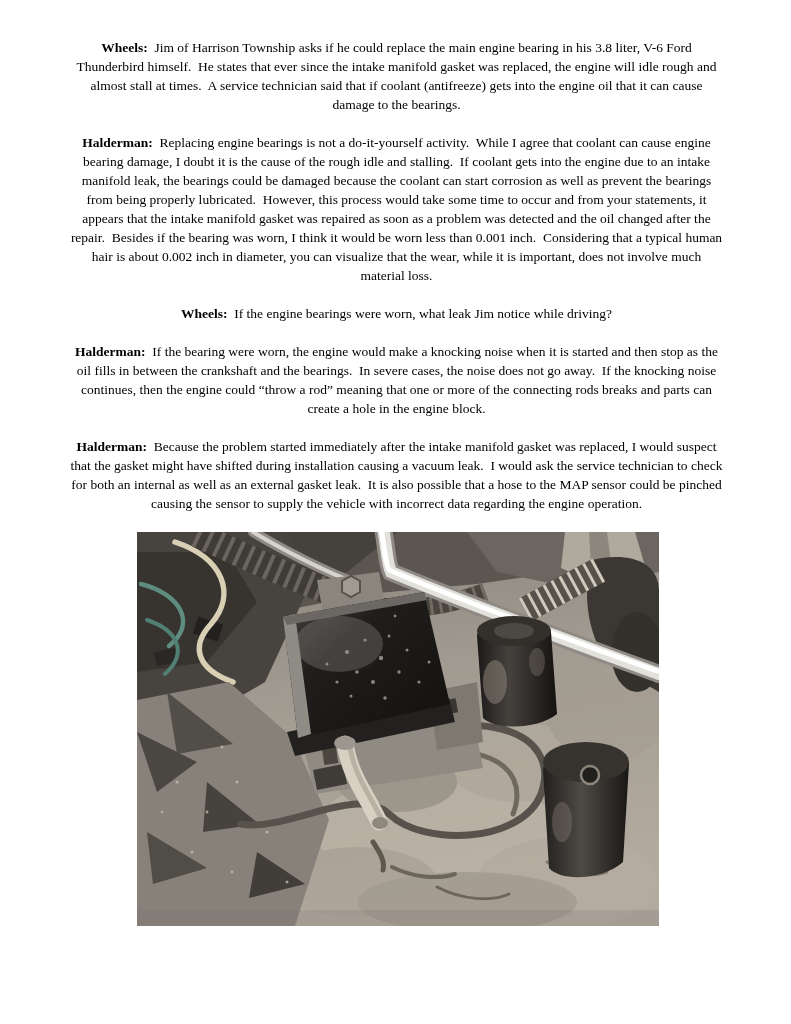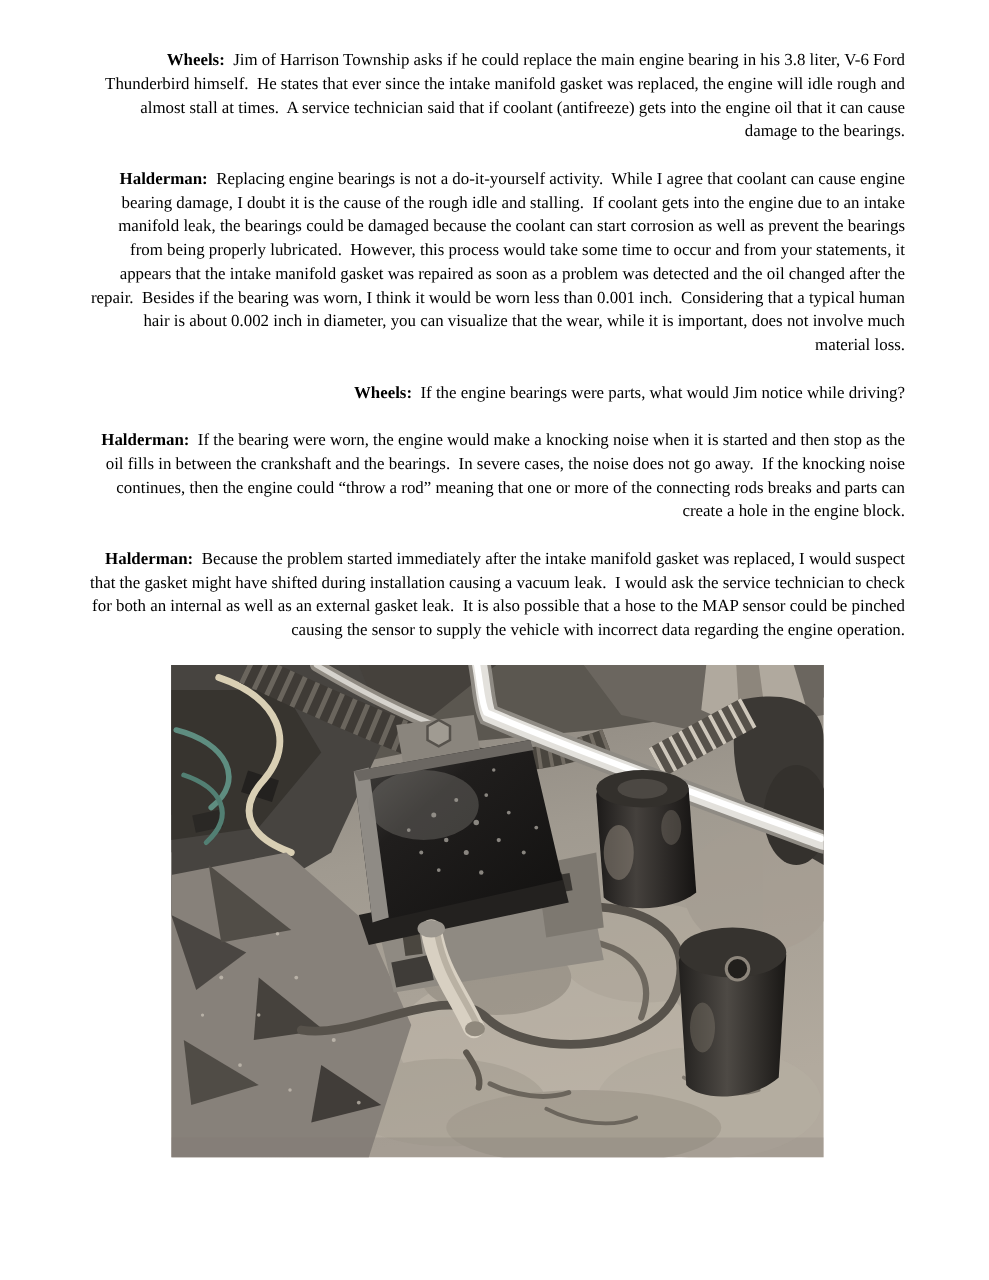--- a/index.html
+++ b/index.html
@@ -5,38 +5,38 @@
   html,body{margin:0;padding:0;background:#ffffff;}
   body{
     width:791px;height:1024px;position:relative;overflow:hidden;
     font-family:"Liberation Serif","DejaVu Serif",serif;
     color:#000000;
   }
   .doc{
     position:absolute;left:69px;top:38px;width:655px;
     font-size:13.5px;line-height:19px;
   }
-  .para{margin:0 0 19px 0;white-space:pre-wrap;text-align:right;}
+  .para{margin:0 0 19px 0;white-space:pre-wrap;text-align:center;}
   .speaker{font-weight:bold;}
   figure.photo{
     margin:0 0 0 68px;padding:0;width:522px;height:394px;
     line-height:0;
   }
   figure.photo svg{display:block;}
 </style>
 </head>
 <body>
 
 <div class="doc">
 
   <p class="para"><span class="speaker">Wheels:</span><span>  Jim of Harrison Township asks if he could replace the main engine bearing in his 3.8 liter, V-6 Ford Thunderbird himself.  He states that ever since the intake manifold gasket was replaced, the engine will idle rough and almost stall at times.  A service technician said that if coolant (antifreeze) gets into the engine oil that it can cause damage to the bearings.</span></p>
 
   <p class="para"><span class="speaker">Halderman:</span><span>  Replacing engine bearings is not a do-it-yourself activity.  While I agree that coolant can cause engine bearing damage, I doubt it is the cause of the rough idle and stalling.  If coolant gets into the engine due to an intake manifold leak, the bearings could be damaged because the coolant can start corrosion as well as prevent the bearings from being properly lubricated.  However, this process would take some time to occur and from your statements, it appears that the intake manifold gasket was repaired as soon as a problem was detected and the oil changed after the repair.  Besides if the bearing was worn, I think it would be worn less than 0.001 inch.  Considering that a typical human hair is about 0.002 inch in diameter, you can visualize that the wear, while it is important, does not involve much material loss.</span></p>
 
-  <p class="para"><span class="speaker">Wheels:</span><span>  If the engine bearings were parts, what would Jim notice while driving?</span></p>
+  <p class="para"><span class="speaker">Wheels:</span><span>  If the engine bearings were worn, what leak Jim notice while driving?</span></p>
 
   <p class="para"><span class="speaker">Halderman:</span><span>  If the bearing were worn, the engine would make a knocking noise when it is started and then stop as the oil fills in between the crankshaft and the bearings.  In severe cases, the noise does not go away.  If the knocking noise continues, then the engine could “throw a rod” meaning that one or more of the connecting rods breaks and parts can create a hole in the engine block.</span></p>
 
 
   <p class="para"><span class="speaker">Halderman:</span><span>  Because the problem started immediately after the intake manifold gasket was replaced, I would suspect that the gasket might have shifted during installation causing a vacuum leak.  I would ask the service technician to check for both an internal as well as an external gasket leak.  It is also possible that a hose to the MAP sensor could be pinched causing the sensor to supply the vehicle with incorrect data regarding the engine operation.</span></p>
 
   <figure class="photo">
     <svg width="522" height="394" viewBox="0 0 522 394" xmlns="http://www.w3.org/2000/svg">
       <defs>
         <linearGradient id="bgGrad" x1="0" y1="0" x2="0.25" y2="1">

